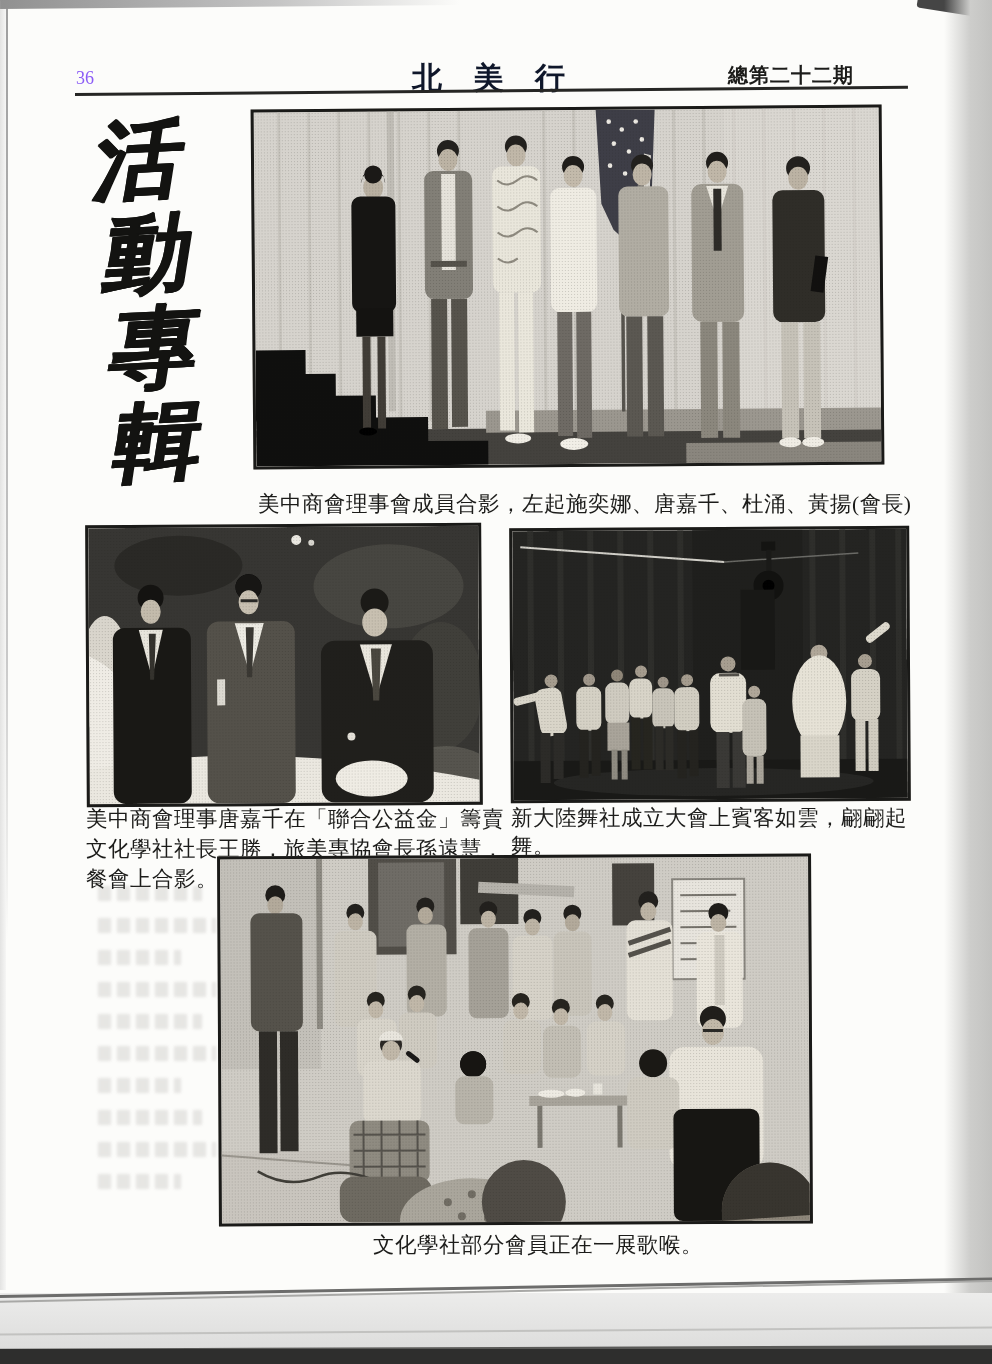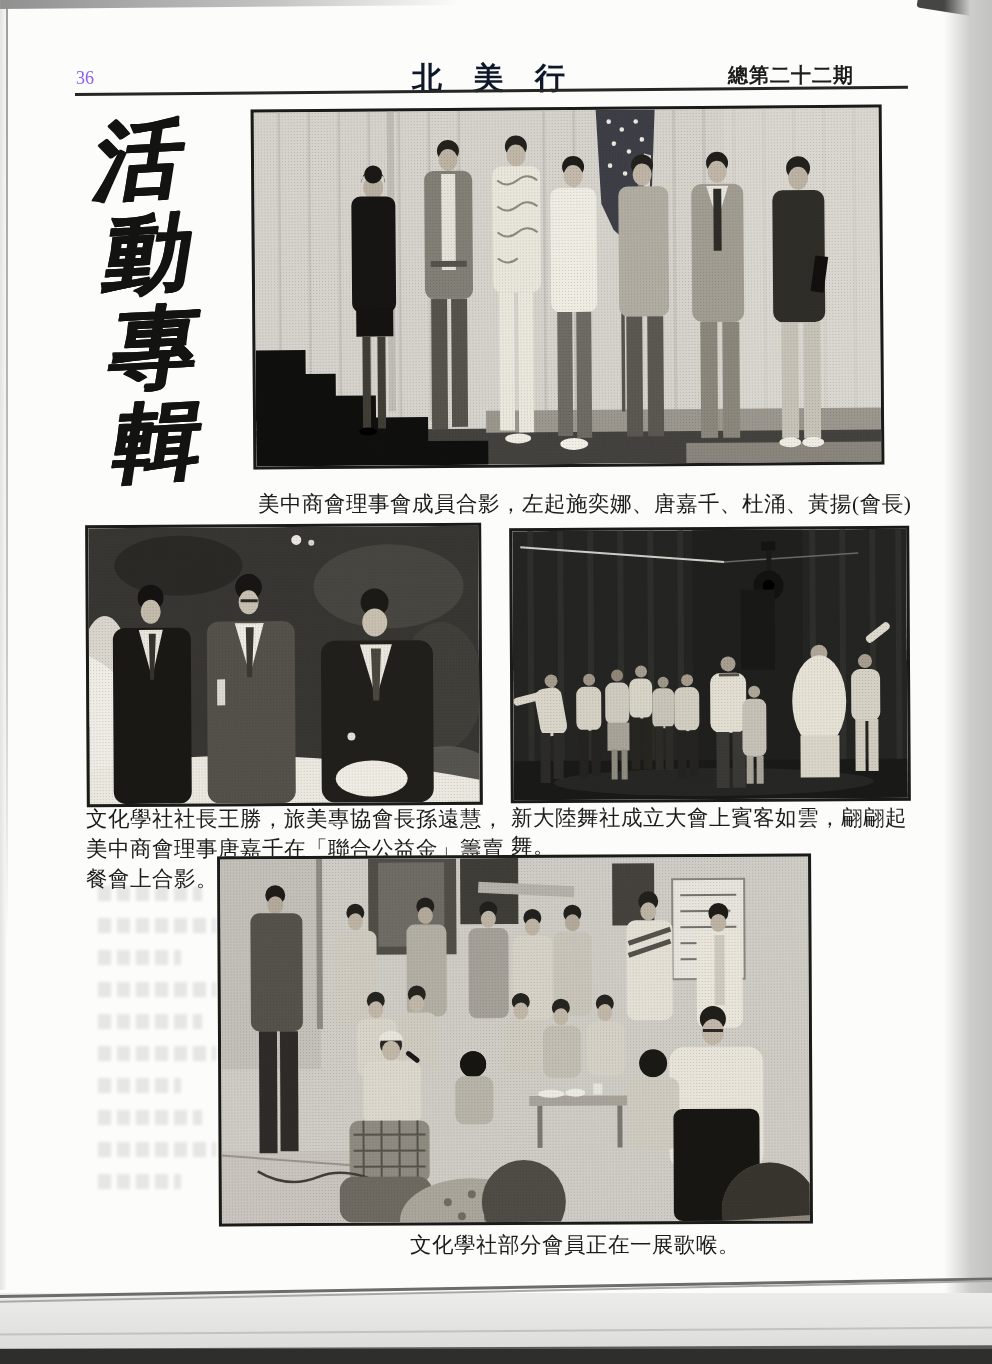--- a/index.html
+++ b/index.html
@@ -62,21 +62,21 @@
   .photo-top{left:252px;top:107px;width:625px;height:354px;transform:rotate(-0.45deg);}
   .photo-midleft{left:86px;top:524px;width:390px;height:276px;transform:rotate(-0.35deg);}
   .photo-midright{left:510px;top:527px;width:394px;height:269px;transform:rotate(-0.35deg);}
   .photo-bottom{left:218px;top:855px;width:588px;height:364px;transform:rotate(-0.3deg);}
   
   .cap{position:absolute;color:#1c1c1a;font-size:21.5px;letter-spacing:0.5px;}
   .cap .ln{display:block;}
   .cap-top{left:258px;top:468px;width:660px;line-height:33px;margin-top:20px;}
   .cap-midleft{left:86px;top:804px;width:430px;line-height:30px;}
   .cap-midright{left:511px;top:804px;width:420px;line-height:28px;}
-  .cap-bottom{left:380px;top:1230px;width:360px;line-height:30px;text-align:right;}
+  .cap-bottom{left:358px;top:1230px;width:360px;line-height:30px;text-align:center;}
   
   .ghost{position:absolute;left:98px;top:886px;width:118px;height:330px;opacity:0.55;}
   .ghost .gr{height:15px;margin-bottom:17px;filter:blur(1.4px);
     background:repeating-linear-gradient(90deg,rgba(120,118,112,0.30) 0 13px,rgba(0,0,0,0) 13px 19px);}
   .ghost .gr.short{width:70%;}
   .ghost .gr.mid{width:88%;}
 </style>
 </head>
 <body>
 
@@ -323,22 +323,22 @@
             <rect x="354" y="104" width="28" height="8" rx="4" fill="#ddd9cd" transform="rotate(-38 360 110)"></rect>
             <rect x="338" y="140" width="29" height="52" rx="9" fill="#d5d1c5"></rect>
             <rect x="342" y="190" width="10" height="52" fill="#d0ccc0"></rect>
             <rect x="355" y="190" width="10" height="52" fill="#d0ccc0"></rect>
           </g>
       </g>
     </svg>
   </div>
 
   <div class="cap cap-midleft">
+    <span class="ln">美中商會理事唐嘉千在「聯合公益金」籌賣</span>
     <span class="ln">文化學社社長王勝，旅美專協會長孫遠慧，</span>
-    <span class="ln">美中商會理事唐嘉千在「聯合公益金」籌賣</span>
     <span class="ln">餐會上合影。</span>
   </div>
 
   <div class="cap cap-midright">
     <span class="ln">新大陸舞社成立大會上賓客如雲，翩翩起舞。</span>
   </div>
 
   <div class="photo photo-bottom ht">
     <svg width="588" height="364" viewBox="0 0 588 364">
       <rect width="588" height="364" fill="#cfccc5"></rect>

